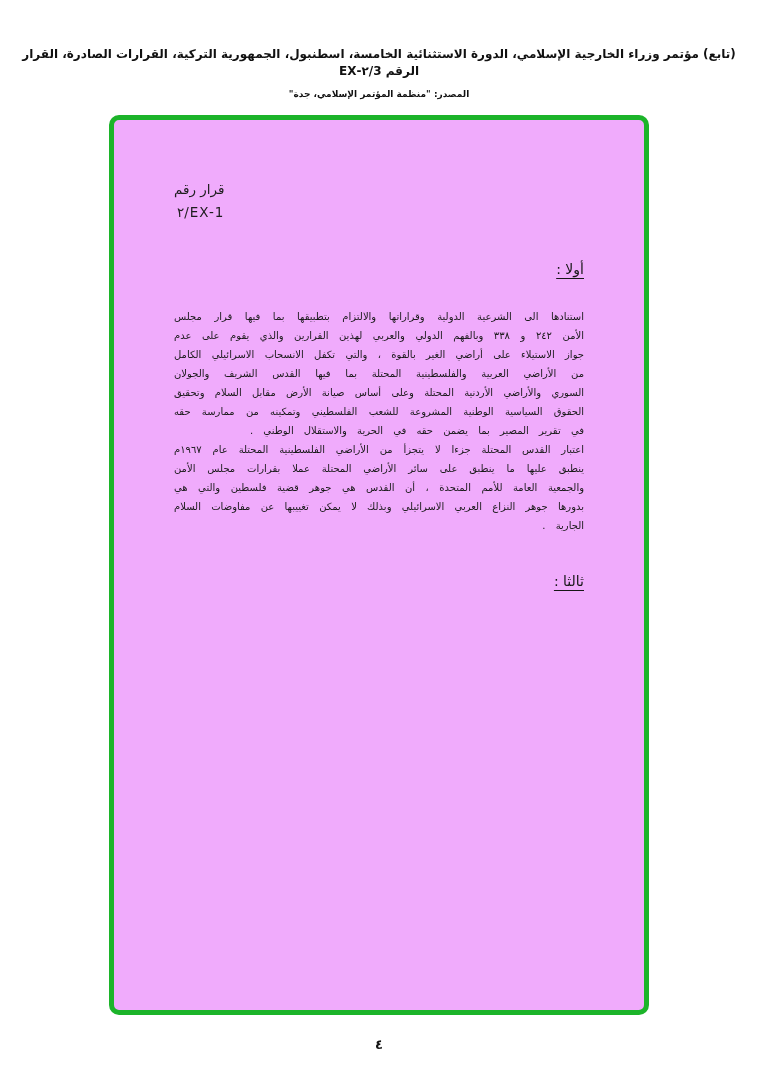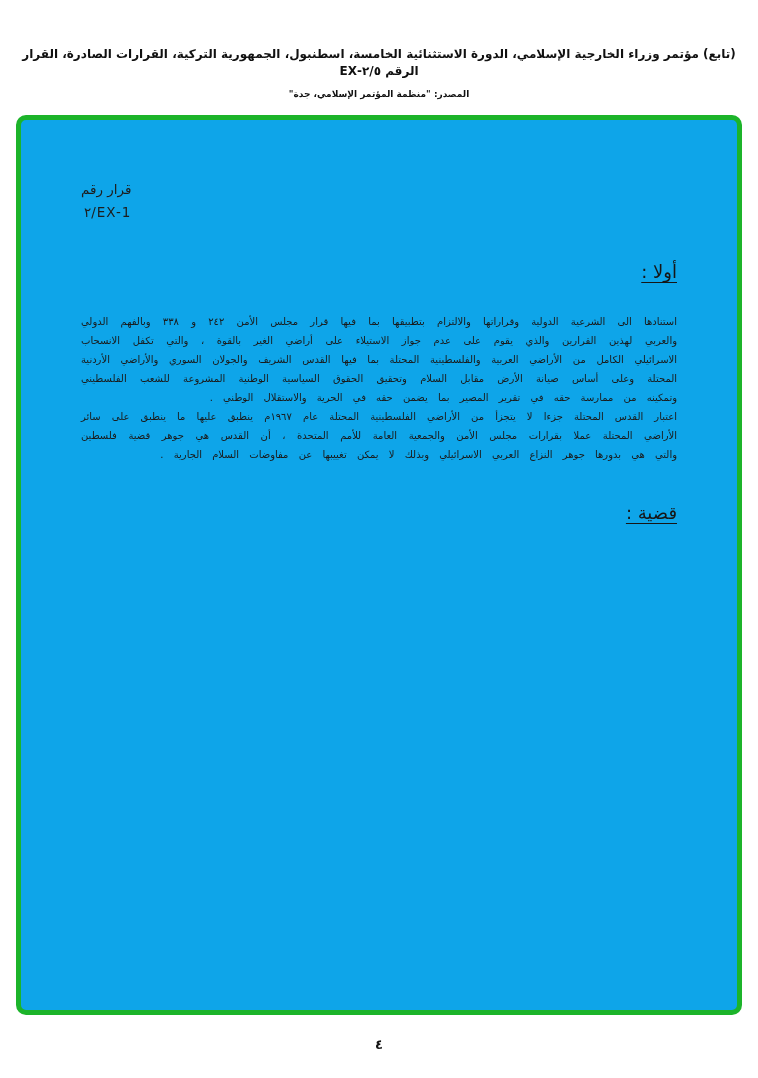--- a/index.html
+++ b/index.html
@@ -28,48 +28,48 @@
   .source-line {
     margin-top: 9px;
     direction: rtl;
     text-align: center;
     font-weight: 700;
     font-size: 9px;
     color: #111111;
   }
   .frame {
     box-sizing: border-box;
-    width: 726px;
+    width: 540px;
     height: 900px;
     margin: 16px auto 0 auto;
     border: 5px solid #1cb42a;
     border-radius: 10px;
     padding: 58px 60px 30px 60px;
-    background: #0ea5e9;
+    background: #f0abfc;
   }
   .res-number {
     direction: rtl;
     display: inline-block;
     margin-right: 390px; 
     font-size: 13.5px;
     letter-spacing: 1px;
     line-height: 1.7;
     text-align: right;
     white-space: nowrap;
   }
   .res-number .line {
     display: block;
   }
   .section {
     direction: rtl;
   }
   .section-heading {
     direction: rtl;
     text-align: right;
-    font-size: 18px;
+    font-size: 14px;
     font-weight: 500;
     text-decoration: underline;
     text-underline-offset: 4px;
     margin: 38px 0 30px 0;
     color: #161616;
   }
   .section:first-of-type .section-heading {
     margin-top: 44px;
   }
   .section-body {
@@ -86,41 +86,41 @@
     font-size: 13px;
     font-weight: 700;
     color: #111111;
   }
 </style>
 </head>
 <body>
 
 <div class="page">
 
-  <div class="top-header">(تابع) مؤتمر وزراء الخارجية الإسلامي، الدورة الاستثنائية الخامسة، اسطنبول، الجمهورية التركية، القرارات الصادرة، القرار الرقم ٢/٥-EX</div>
+  <div class="top-header">(تابع) مؤتمر وزراء الخارجية الإسلامي، الدورة الاستثنائية الخامسة، اسطنبول، الجمهورية التركية، القرارات الصادرة، القرار الرقم ٢/3-EX</div>
 
   <div class="source-line">المصدر: "منظمة المؤتمر الإسلامي، جدة"</div>
 
   <div class="frame">
 
     <div class="res-number">
       <span class="line">قرار رقم</span>
       <span class="line">EX-1/٢</span>
     </div>
 
     <div class="section">
       <div class="section-heading">أولا :</div>
       <div class="section-body">استنادها الى الشرعية الدولية وقراراتها والالتزام بتطبيقها بما فيها قرار مجلس الأمن ٢٤٢ و ٣٣٨ وبالفهم الدولي والعربي لهذين القرارين والذي يقوم على عدم جواز الاستيلاء على أراضي الغير بالقوة ، والتي تكفل الانسحاب الاسرائيلي الكامل من الأراضي العربية والفلسطينية المحتلة بما فيها القدس الشريف والجولان السوري والأراضي الأردنية المحتلة وعلى أساس صيانة الأرض مقابل السلام وتحقيق الحقوق السياسية الوطنية المشروعة للشعب الفلسطيني وتمكينه من ممارسة حقه في تقرير المصير بما يضمن حقه في الحرية والاستقلال الوطني .</div>
     </div>
 
     <div class="section">
       <div class="section-body">اعتبار القدس المحتلة جزءا لا يتجزأ من الأراضي الفلسطينية المحتلة عام ١٩٦٧م ينطبق عليها ما ينطبق على سائر الأراضي المحتلة عملا بقرارات مجلس الأمن والجمعية العامة للأمم المتحدة ، أن القدس هي جوهر قضية فلسطين والتي هي بدورها جوهر النزاع العربي الاسرائيلي وبذلك لا يمكن تغييبها عن مفاوضات السلام الجارية .</div>
     </div>
 
     <div class="section">
-      <div class="section-heading">قضية :</div>
+      <div class="section-heading">ثالثا :</div>
     </div>
 
   </div>
 
   <div class="page-number">٤</div>
 
 </div>
 
 </body></html>

